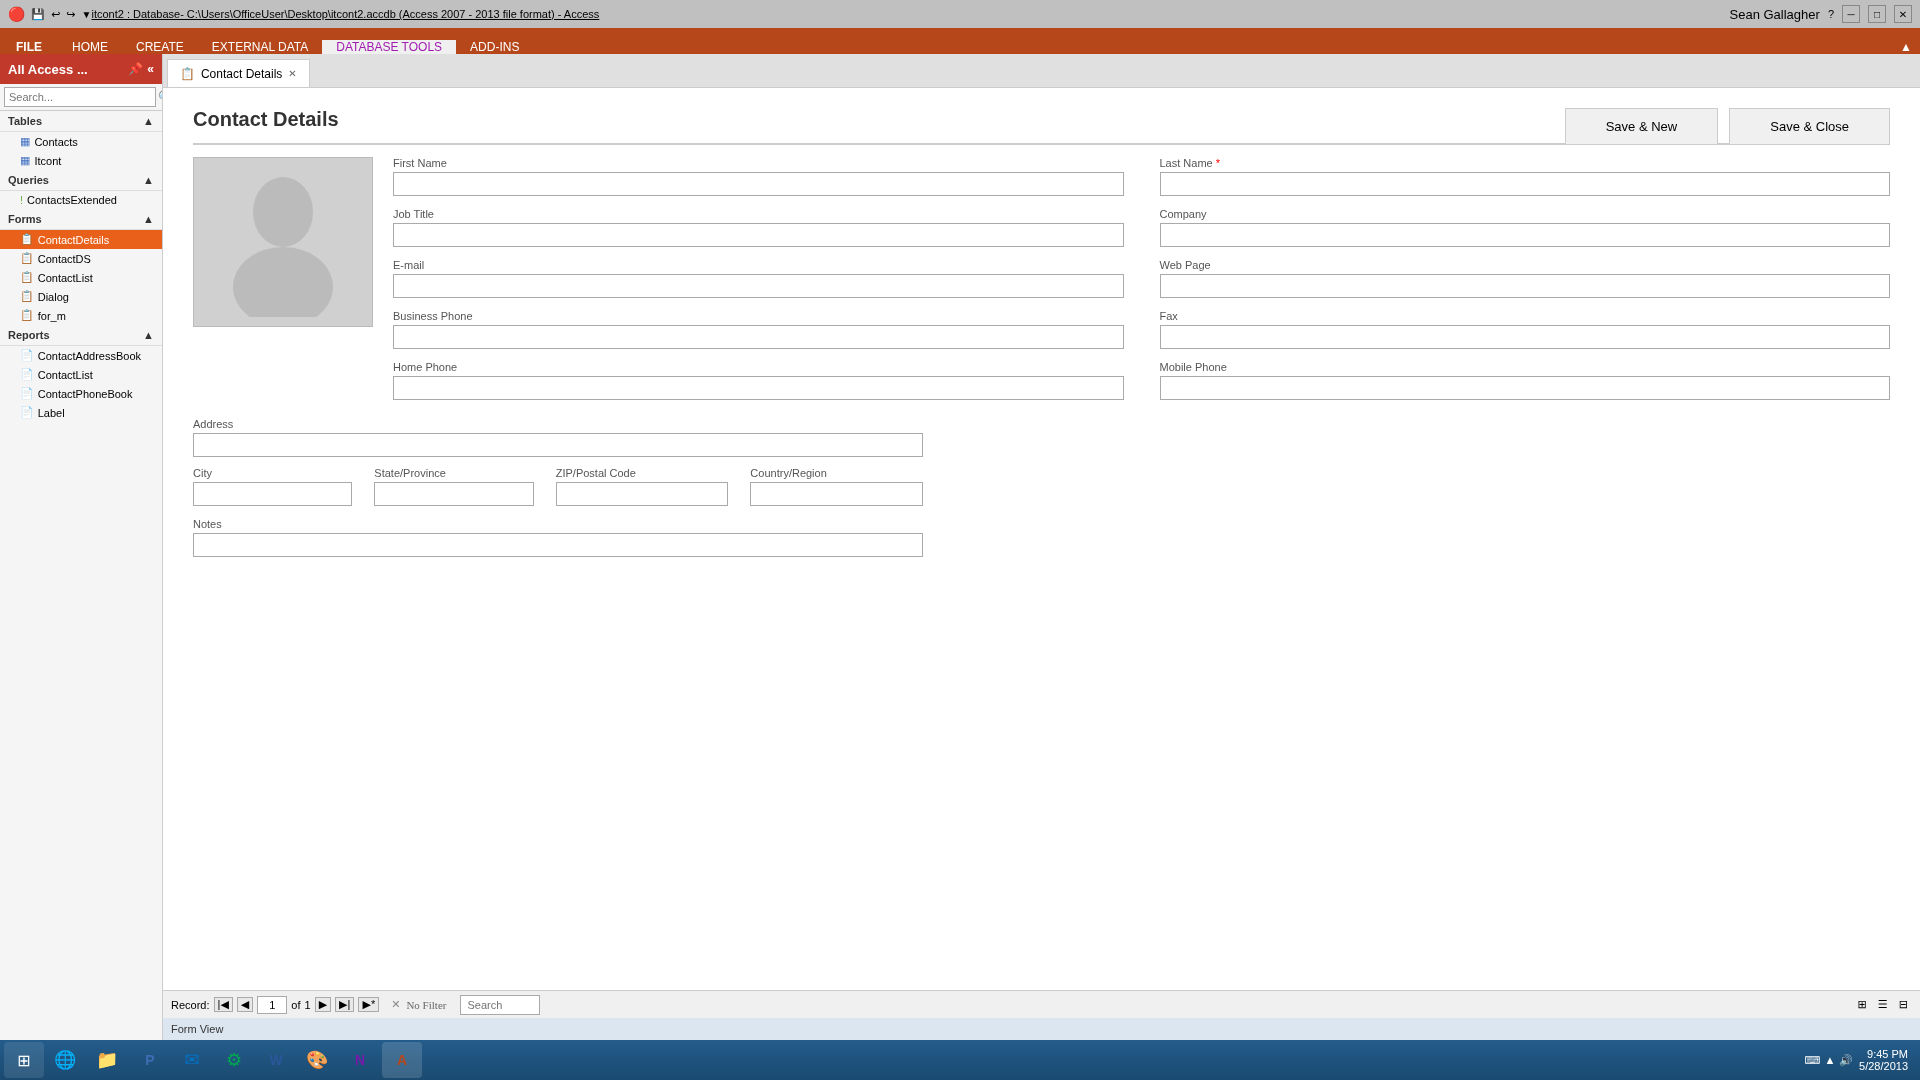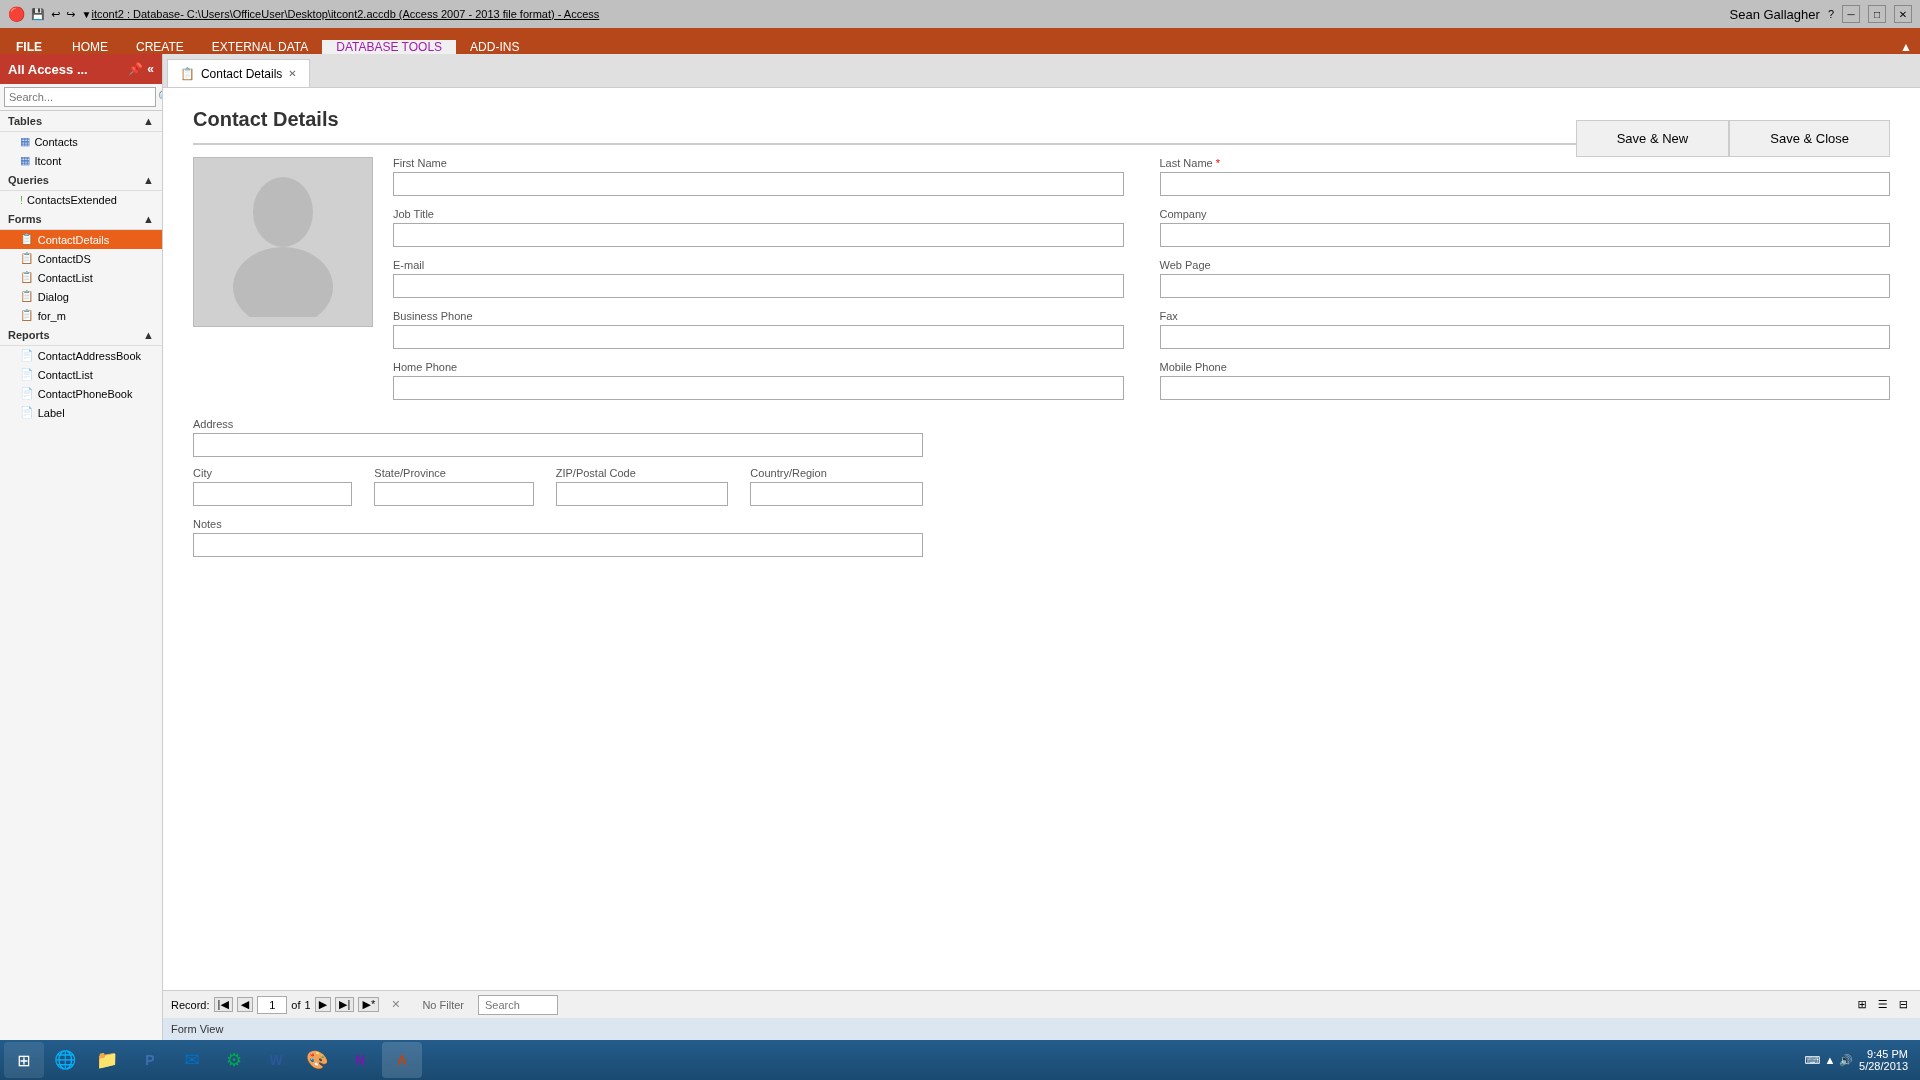--- a/index.html
+++ b/index.html
@@ -139,24 +139,24 @@
     .form-title {
       font-size: 20px;
       font-weight: bold;
       color: #333;
       margin-bottom: 12px;
       padding-bottom: 12px;
       border-bottom: 2px solid #ccc;
     }
     .form-buttons {
       position: absolute;
-      top: 32px;
+      top: 20px;
       right: 30px;
       display: flex;
-      gap: 0;
+      gap: 11px;
     }
     .form-btn {
       padding: 10px 40px;
       font-size: 13px;
       cursor: pointer;
       border: 1px solid #ccc;
       background: #f0f0f0;
     }
 
     .form-body {
@@ -523,21 +523,21 @@
           <span>Record:</span>
           <span style="cursor:pointer;border:1px solid #aaa;padding:0 3px;background:#e8e8e8;">|◀</span>
           <span style="cursor:pointer;border:1px solid #aaa;padding:0 3px;background:#e8e8e8;">◀</span>
           <input type="text" value="1" style="width: 30px; text-align: center; border: 1px solid rgb(170, 170, 170); height: 18px; font-size: 11px;">
           <span>of</span>
           <span>1</span>
           <span style="cursor:pointer;border:1px solid #aaa;padding:0 3px;background:#e8e8e8;">▶</span>
           <span style="cursor:pointer;border:1px solid #aaa;padding:0 3px;background:#e8e8e8;">▶|</span>
           <span style="cursor:pointer;border:1px solid #aaa;padding:0 3px;background:#e8e8e8;">▶*</span>
           <span style="margin-left:8px;color:#888;">✕</span>
-          <span style="color:#666;margin-left:18px;">No Filter</span>
+          <span style="color:#666;margin-left:2px;font-family:Liberation Serif, serif;">No Filter</span>
           <input type="text" style="margin-left: 10px; border: 1px solid rgb(170, 170, 170); padding: 2px 6px; height: 20px; font-size: 11px; width: 80px;" placeholder="Search">
         </div>
         <div class="status-bar-right">
           <span style="cursor:pointer;padding:0 4px;">⊞</span>
           <span style="cursor:pointer;padding:0 4px;">☰</span>
           <span style="cursor:pointer;padding:0 4px;">⊟</span>
         </div>
       </div>
 
       <div class="bottom-status">

